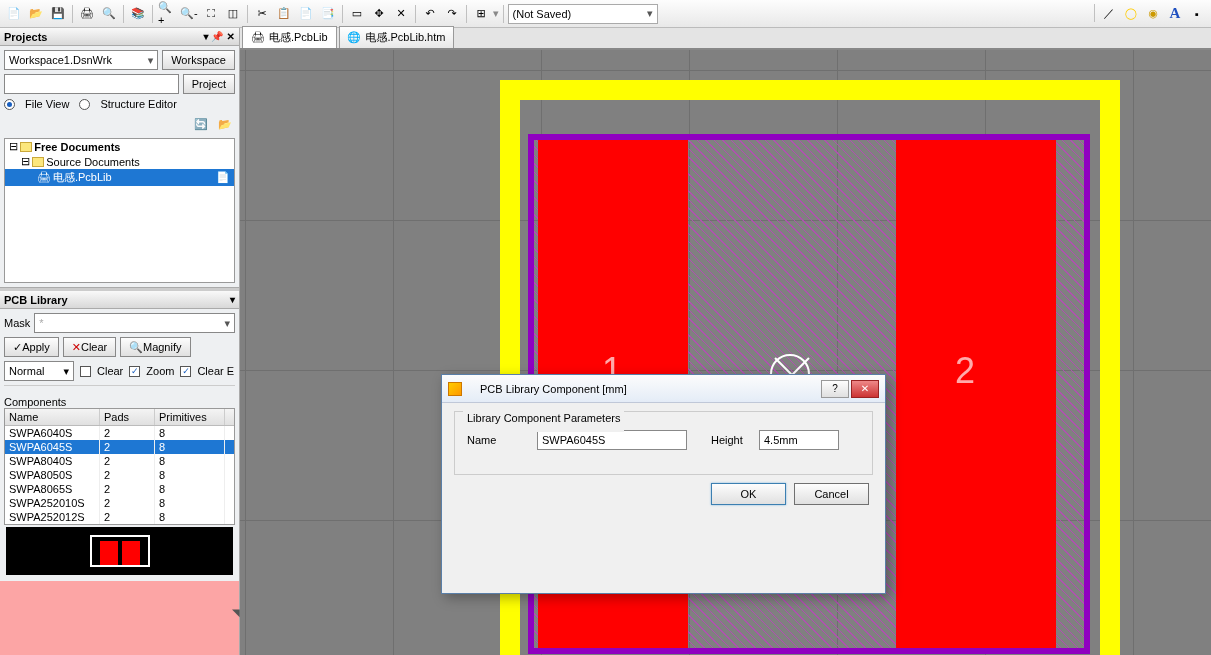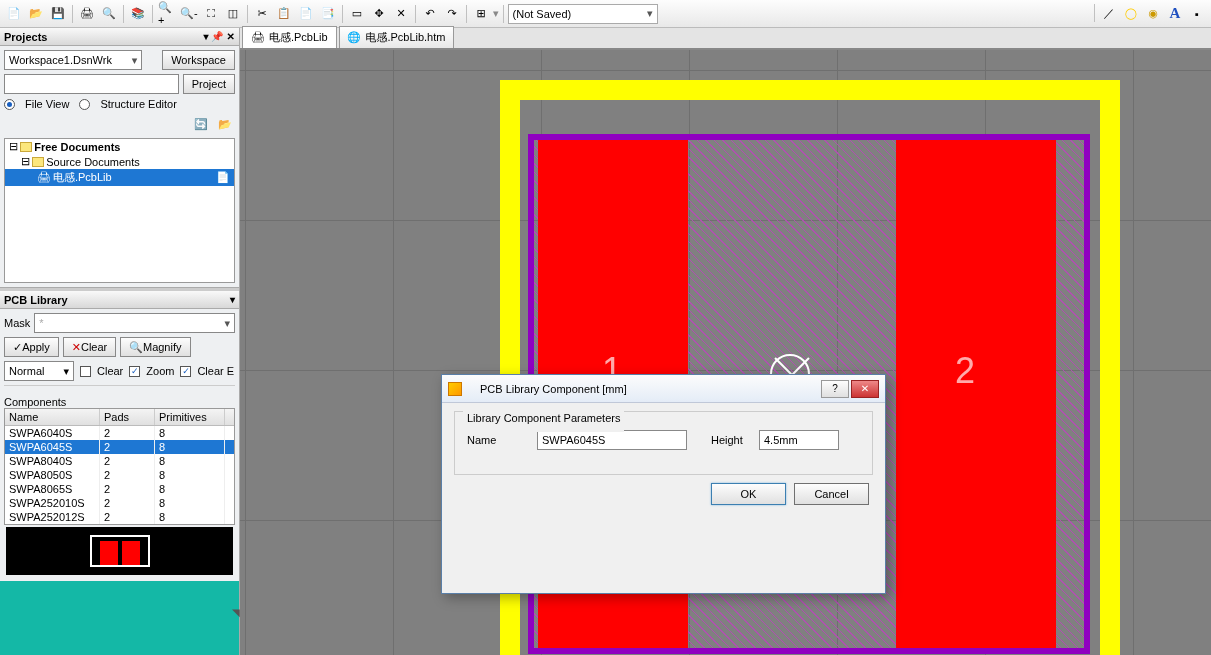--- a/index.html
+++ b/index.html
@@ -4,21 +4,21 @@
 <style>
 * { box-sizing: border-box; font-family: Tahoma, sans-serif; font-size: 11px; }
 body { margin: 0; padding: 0; width: 1211px; height: 655px; background: #e6e6e6; overflow: hidden; position: relative; }
 
 .toolbar { height: 28px; background: linear-gradient(#fdfdfd,#e8e8e8); border-bottom: 1px solid #bbb; display: flex; align-items: center; padding: 0 4px; gap: 2px; }
 .tb-icon { width: 20px; height: 20px; display: flex; align-items: center; justify-content: center; border: 1px solid transparent; cursor: pointer; }
 .tb-sep { width: 1px; height: 18px; background: #c0c0c0; margin: 0 2px; }
 .tb-select { border: 1px solid #aaa; height: 20px; width: 150px; background: #fff; padding: 0 4px; display: flex; align-items: center; justify-content: space-between; }
 .tb-right { margin-left: auto; display: flex; gap: 2px; }
 
-.left-panel { position: absolute; left: 0; top: 28px; width: 240px; height: 627px; background: #14b8a6; border-right: 1px solid #aaa; display: flex; flex-direction: column; }
+.left-panel { position: absolute; left: 0; top: 28px; width: 240px; height: 627px; background: #fca5a5; border-right: 1px solid #aaa; display: flex; flex-direction: column; }
 .panel-header { height: 18px; background: linear-gradient(#f9f9f9,#d8d8d8); border-bottom: 1px solid #aaa; padding: 0 4px; display: flex; align-items: center; font-weight: bold; }
 .panel-header .pin { margin-left: auto; font-size: 10px; }
 .panel-body { background: #eef0f2; padding: 4px; }
 .dropdown { border: 1px solid #888; background: #fff; height: 20px; display: flex; align-items: center; padding: 0 4px; }
 .btn { border: 1px solid #888; background: linear-gradient(#fdfdfd,#e0e0e0); height: 20px; padding: 0 8px; display: flex; align-items: center; cursor: pointer; }
 .inputbox { border: 1px solid #888; background: #fff; height: 20px; display: flex; align-items: center; padding: 0 4px; }
 
 .radio-row { display: flex; gap: 10px; align-items: center; margin: 4px 0; }
 .radio { width: 11px; height: 11px; border: 1px solid #555; border-radius: 50%; display: inline-flex; align-items: center; justify-content: center; background: #fff; }
 .radio.sel::after { content: ''; width: 5px; height: 5px; background: #1a5fbf; border-radius: 50%; }
@@ -127,21 +127,21 @@
     <div class="tb-icon">▪</div>
   </div>
 </div>
 
 <div class="left-panel">
   <div class="panel-header">
     <span>Projects</span>
     <span class="pin">▾ 📌 ✕</span>
   </div>
   <div class="panel-body">
-    <div style="display:flex;gap:20px">
+    <div style="display:flex;gap:4px">
       <div class="dropdown" style="flex:1">
         <span>Workspace1.DsnWrk</span>
         <span style="margin-left:auto;color:#555">▾</span>
       </div>
       <div class="btn">Workspace</div>
     </div>
     <div style="display:flex;gap:4px;margin-top:4px">
       <div class="inputbox" style="flex:1"></div>
       <div class="btn">Project</div>
     </div>

